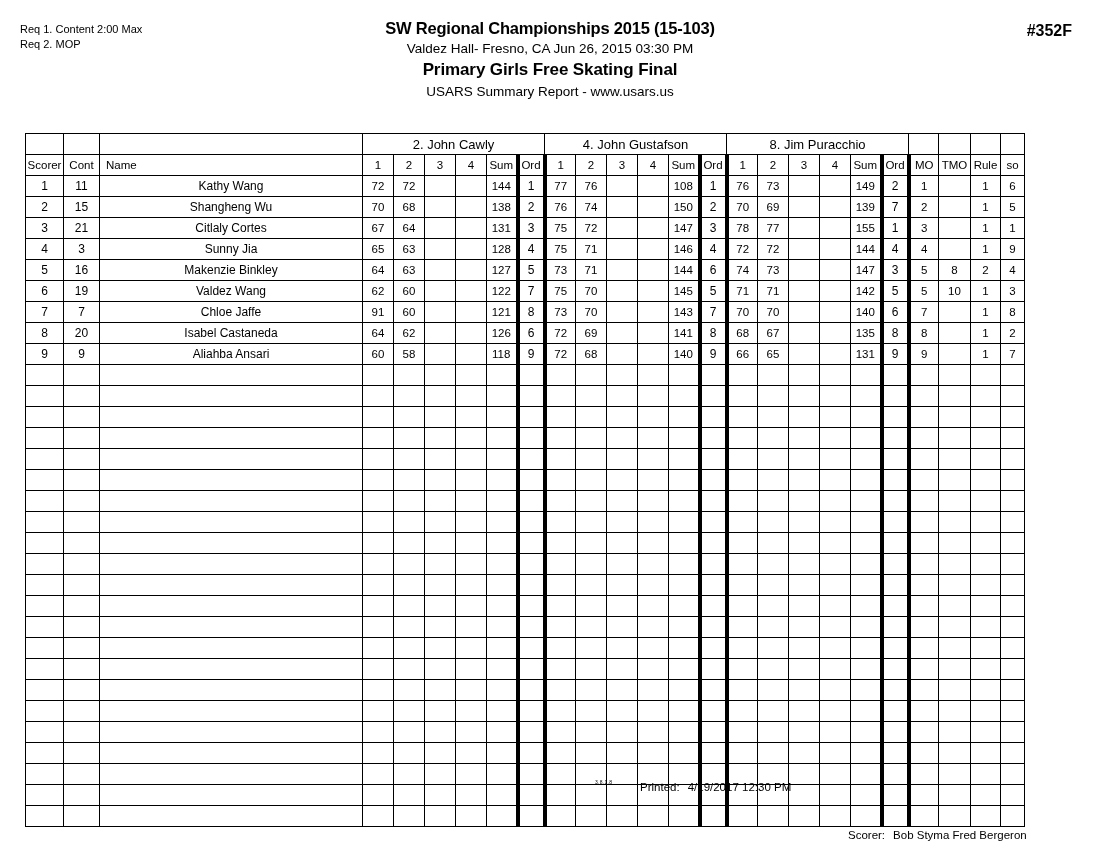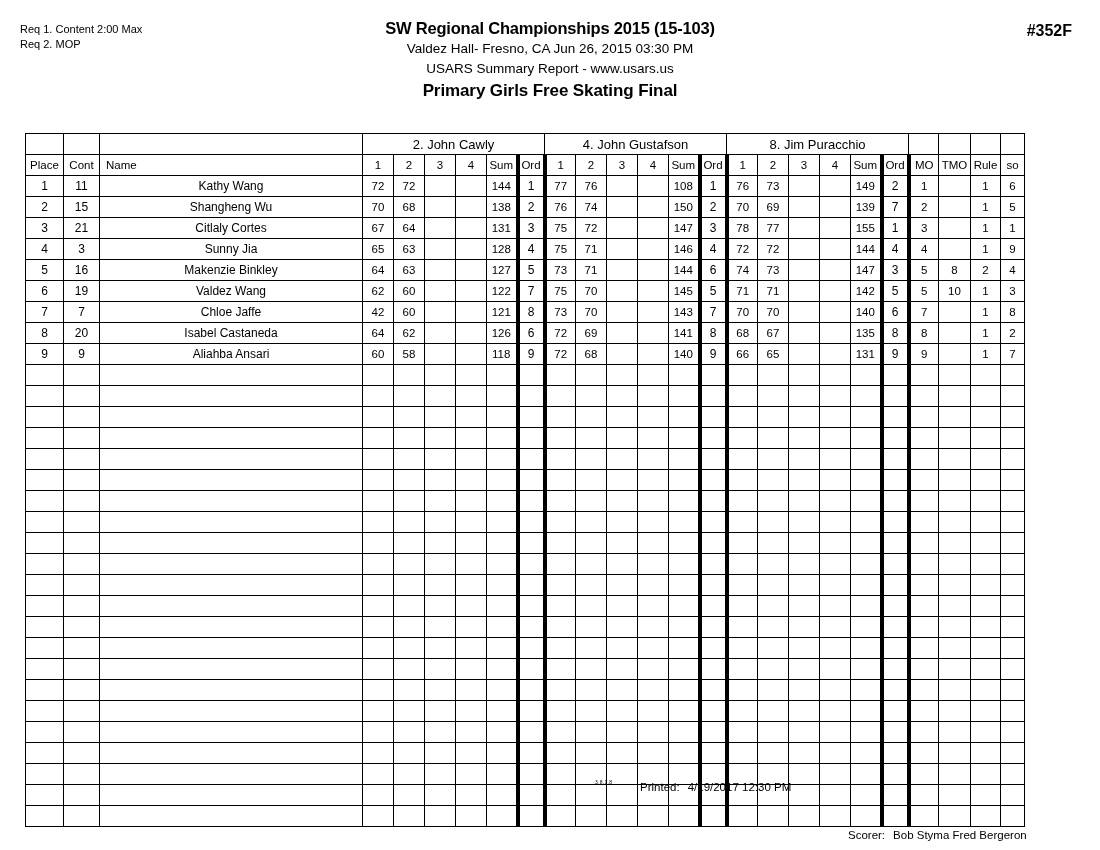--- a/index.html
+++ b/index.html
@@ -150,22 +150,22 @@
 <body>
 
 <div id="req-block">
   <span class="req-line">Req  1.  Content 2:00 Max</span>
   <span class="req-line">Req  2.  MOP</span>
 </div>
 
 <div id="title-block">
   <div id="event-title">SW Regional Championships 2015 (15-103)</div>
   <div id="event-venue">Valdez Hall- Fresno, CA  Jun 26, 2015  03:30 PM</div>
+  <div id="event-subtitle">Primary Girls Free Skating Final</div>
   <div id="event-report">USARS Summary Report - www.usars.us</div>
-  <div id="event-subtitle">Primary Girls Free Skating Final</div>
 </div>
 
 <div id="event-number">#352F</div>
 
 <table id="score-table">
   <colgroup>
     <col style="width:38px">
     <col style="width:36px">
     <col style="width:263px">
     <col style="width:31px">
@@ -200,21 +200,21 @@
     <td class="jb-box" colspan="6">2.  John Cawly</td>
     <td class="jb-box" colspan="6">4.  John Gustafson</td>
     <td class="jb-box" colspan="6">8.  Jim Puracchio</td>
     <td class="jb-gap"></td>
     <td class="jb-gap"></td>
     <td class="jb-gap"></td>
     <td class="jb-gap"></td>
   </tr>
 
   <tr class="col-head">
-    <td>Place</td>
+    <td>Scorer</td>
     <td>Cont</td>
     <td style="text-align:left;padding-left:6px">Name</td>
 
     <td>1</td>
     <td>2</td>
     <td>3</td>
     <td>4</td>
     <td>Sum</td>
     <td class="bl-thick br-thick">Ord</td>
 
@@ -399,21 +399,21 @@
         <td class="c-ord bl-thick br-thick">5</td>
         <td class="c-num">5</td>
         <td class="c-num">10</td>
         <td class="c-num">1</td>
         <td class="c-num">3</td>
       </tr>
       <tr class="data-row">
         <td class="c-place">7</td>
         <td class="c-cont">7</td>
         <td class="c-name">Chloe Jaffe</td>
-        <td class="c-num">42</td>
+        <td class="c-num">91</td>
         <td class="c-num">60</td>
         <td class="c-num"></td>
         <td class="c-num"></td>
         <td class="c-num">121</td>
         <td class="c-ord bl-thick br-thick">8</td>
         <td class="c-num">73</td>
         <td class="c-num">70</td>
         <td class="c-num"></td>
         <td class="c-num"></td>
         <td class="c-num">143</td>

